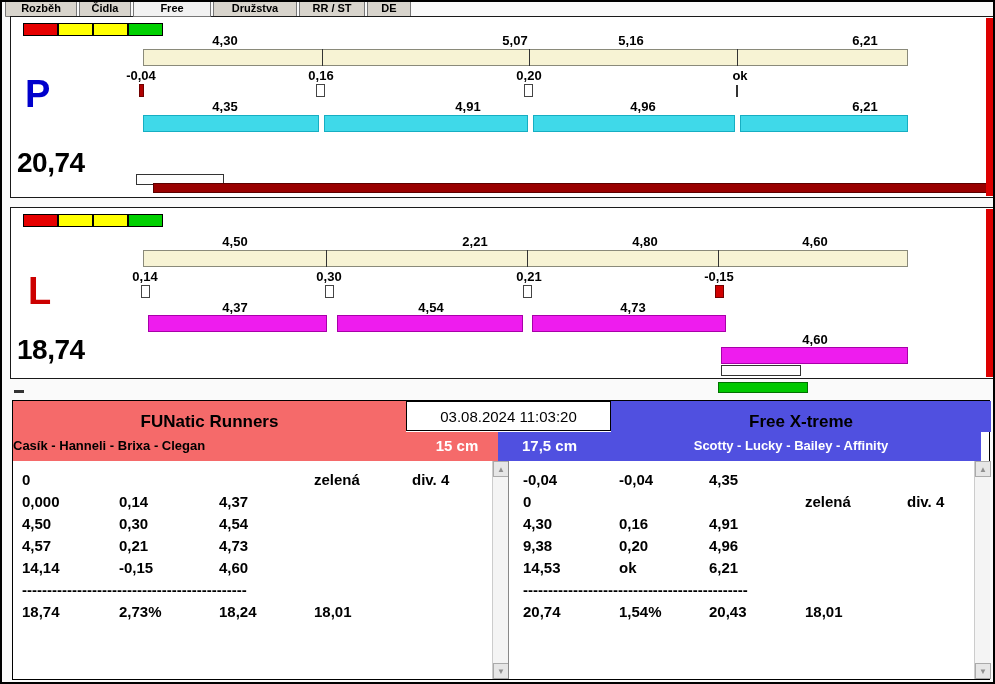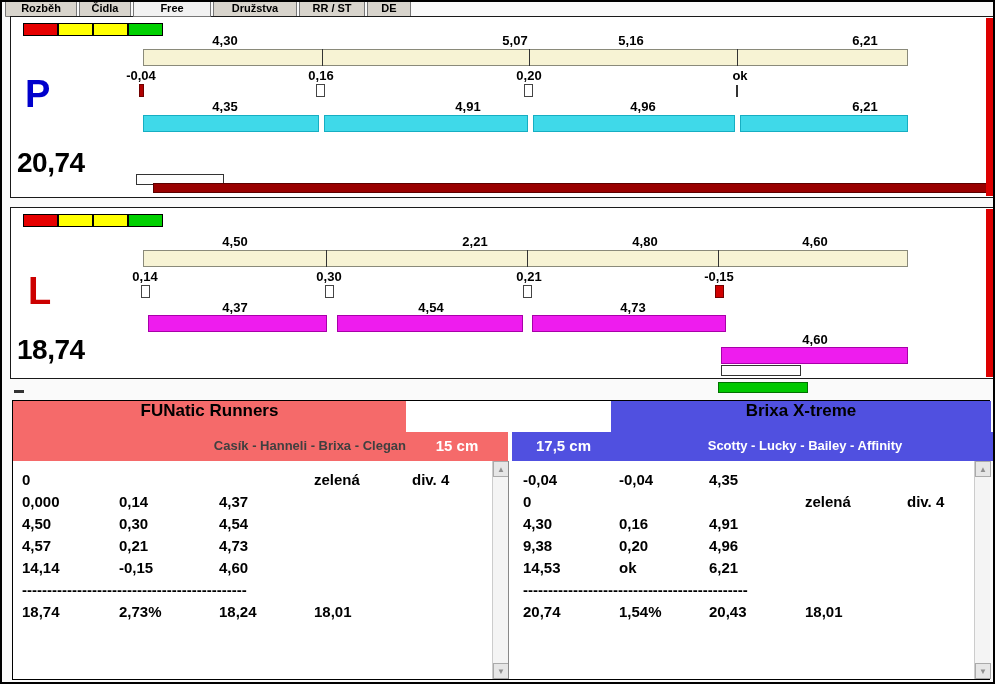--- a/index.html
+++ b/index.html
@@ -25,21 +25,21 @@
   .segP{background:#3fd9e9;border:1px solid #17aec2}
   .segL{background:#ee1cee;border:1px solid #a800a8}
   .markbox{position:absolute;width:9px;height:13px;background:#fff;border:1px solid #444}
   .lane-letter{position:absolute;font-size:38px;font-weight:bold;line-height:1}
   .lane-total{position:absolute;font-size:28px;font-weight:bold;color:#000;line-height:1;letter-spacing:-0.5px}
   .edgebar{position:absolute;width:8px;background:#dd0000}
   .trackbox{position:absolute;height:11px;background:#fdfdfd;border:1px solid #333}
 
   
   #scoreboard{position:absolute;left:10px;top:398px;width:978px;height:280px;background:#fff;border:1px solid #000}
-  .hdr{position:absolute;display:flex;align-items:flex-start;justify-content:center}
+  .hdr{position:absolute;display:flex;align-items:flex-end;justify-content:center}
   .team-name{font-size:17px;font-weight:bold;color:#000}
   .members{font-size:13px;font-weight:bold}
   .jump{font-size:15px;font-weight:bold;color:#fff;position:absolute;text-align:center}
   #stamp{position:absolute;left:393px;top:0;width:205px;height:30px;background:#fff;border:1px solid #000;
          display:flex;align-items:center;justify-content:center;font-size:15px;color:#000;z-index:3}
   .pane{position:absolute;top:60px;height:218px;background:#fff;padding-top:10px}
   .trow{position:relative;height:22px}
   .trow span{position:absolute;top:0;font-size:15px;font-weight:bold;white-space:nowrap;color:#000}
   .lp .c0{left:8px}  .lp .c1{left:105px} .lp .c2{left:205px} .lp .c3{left:300px} .lp .c4{left:398px}
   .rp .c0{left:14px} .rp .c1{left:110px} .rp .c2{left:200px} .rp .c3{left:296px} .rp .c4{left:398px}
@@ -170,29 +170,32 @@
   </div>
 
   <div style="position:absolute;left:716px;top:380px;width:90px;height:11px;background:#00c800;border:1px solid #007000"></div>
   <div style="position:absolute;left:12px;top:388px;width:10px;height:3px;background:#333"></div>
 
   <div id="scoreboard">
 
     <div class="hdr" style="left:0;top:0;width:393px;height:31px;background:#f56a6a">
       <span class="team-name">FUNatic Runners</span>
     </div>
+    <div id="stamp">
+      <span>03.08.2024 11:03:20</span>
+    </div>
     <div class="hdr" style="left:598px;top:0;width:380px;height:31px;background:#5050e0">
-      <span class="team-name">Brixa X-treme</span>
+      <span class="team-name">Free X-treme</span>
     </div>
 
     <div style="position:absolute;left:0;top:31px;width:495px;height:29px;background:#f56a6a">
-      <span class="members" style="position:absolute;left:0;top:6px;width:393px;text-align:right;color:#404040">Casík - Hanneli - Brixa - Clegan</span>
+      <span class="members" style="position:absolute;left:0;top:6px;width:393px;text-align:left;color:#000000">Casík - Hanneli - Brixa - Clegan</span>
       <span class="jump" style="left:393px;top:5px;width:102px">15 cm</span>
     </div>
-    <div style="position:absolute;left:499px;top:31px;width:483px;height:29px;background:#5050e0">
+    <div style="position:absolute;left:485px;top:31px;width:483px;height:29px;background:#5050e0">
       <span class="jump" style="left:0;top:5px;width:103px">17,5 cm</span>
       <span class="members" style="position:absolute;left:103px;top:6px;width:380px;text-align:center;color:#fff">Scotty - Lucky - Bailey - Affinity</span>
     </div>
 
     <div class="pane lp" style="left:1px;width:494px">
       <div class="trow">
         <span class="c0">0</span>
         <span class="c1"></span>
         <span class="c2"></span>
         <span class="c3">zelená</span>

